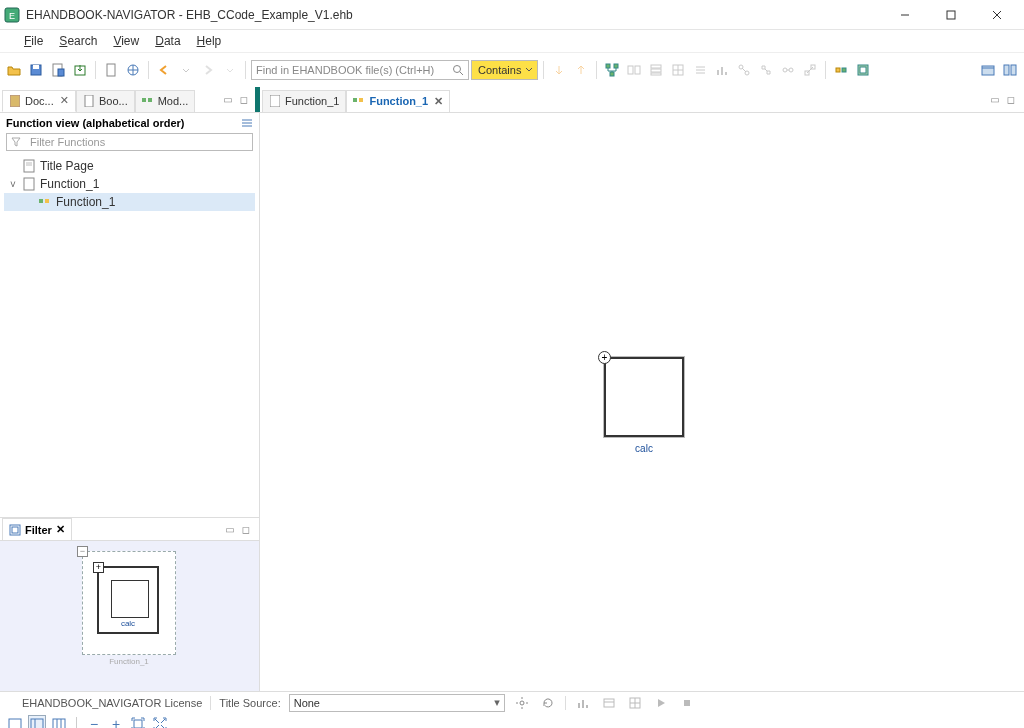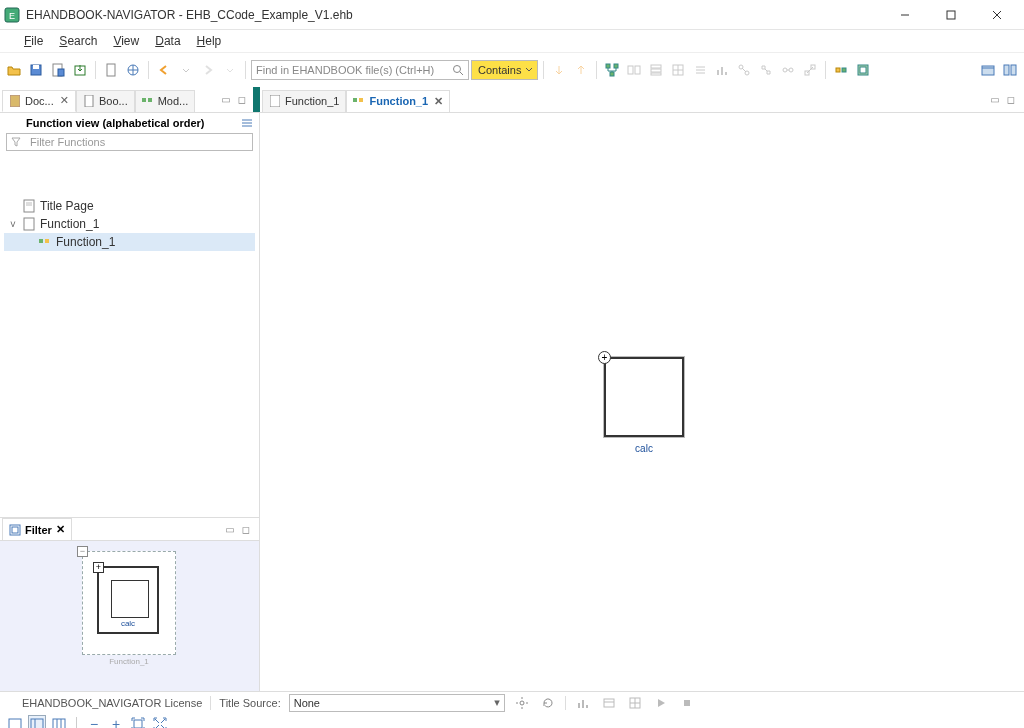--- a/index.html
+++ b/index.html
@@ -23,45 +23,45 @@
 .toolbar .sep { width: 1px; height: 18px; background: #ddd; margin: 0 3px; }
 .toolbar .search { width: 218px; height: 20px; display: flex; align-items: center; border: 1px solid #bbb; background: #fff; font-size: 11px; color: #888; padding: 0 4px; position: relative; }
 .toolbar .search span.sicon { margin-left: auto; color: #888; }
 .toolbar .combo { height: 20px; display: flex; align-items: center; border: 1px solid #bbb; font-size: 11px; padding: 0 4px 0 6px; background: #fde047; color: #333; gap: 4px; }
 .toolbar .right { margin-left: auto; display: flex; gap: 2px; }
 .toolbar .dim { opacity: .45; }
 
 
 .tabsrow { height: 26px; display: flex; border-bottom: 1px solid #ddd; }
 .sidetabs, .edtabs { display: flex; align-items: flex-end; }
-.sidetabs { flex: 0 0 260px; border-right: 7px solid #0f766e; padding-left: 2px; gap: 0; align-items: center; }
+.sidetabs { flex: 0 0 260px; border-right: 5px solid #0f766e; padding-left: 2px; gap: 0; align-items: center; }
 .tab { height: 22px; display: flex; align-items: center; padding: 0 6px; font-size: 11px; border-top: 1px solid #ddd; border-left: 1px solid #ddd; border-right: 1px solid #ddd; background: #f4f4f4; color: #333; gap: 4px; position: relative; top: 1px; }
 .tab.active { background: #fff; border-bottom: 1px solid #fff; }
 .tab .ticon { width: 12px; height: 12px; display:inline-flex; align-items:center; justify-content:center; }
 .tab .close { font-size: 11px; color: #666; margin-left: 2px; }
 .sidetabs .mini { margin-left: auto; display:flex; gap:2px; padding-right:4px; }
 .sidetabs .mini span, .edtabs .mini span { width:14px; height:14px; display:inline-flex; align-items:center; justify-content:center; color:#888; font-size:10px; }
 
 .edtabs { flex: 1; padding-left: 2px; align-items: center; }
 .edtabs .tab.activeblue { background:#fff; font-weight:bold; color:#1a66b3; }
 .edtabs .mini { margin-left:auto; display:flex; gap:2px; padding-right:6px; }
 
 
 .body { display:flex; height: calc(728px - 30px - 22px - 28px - 26px - 22px - 22px); }
 .side { width: 260px; border-right: 1px solid #ddd; display:flex; flex-direction:column; }
 .editor { flex:1; position:relative; background:#fff; }
 
 
-.panelhdr { display:flex; align-items:center; font-size:11px; font-weight:bold; padding:4px 6px;margin-left:20px; }
+.panelhdr { display:flex; align-items:center; font-size:11px; font-weight:bold; padding:4px 6px; }
 .panelhdr .hicon { margin-left:auto; color:#4a7ab7; }
 .filter { margin:0 6px 4px 6px; height:18px; border:1px solid #bbb; font-size:11px; color:#999; display:flex; align-items:center; padding:0 4px; gap:9px; }
 .tree { font-size:12px; color:#333; padding:2px 4px; }
 .tree .row { display:flex; align-items:center; height:18px; gap:4px; padding-left:4px; }
 .tree .row.sel { background:#dbe9f7; }
-.tree .indent1 { padding-left: 18px; margin-top: 40px; }
+.tree .indent1 { padding-left: 18px; }
 .tree .indent2 { padding-left: 34px; }
 .tree .twisty { width:10px; text-align:center; color:#666; font-size:10px; }
 .tree .ficon { width:14px; height:14px; display:inline-flex; align-items:center; justify-content:center; }
 .side .flexfill { flex:1; }
 
 
 .outlinehdr { height:24px; display:flex; align-items:center; border-top:1px solid #ddd; border-bottom:1px solid #ddd; background:#fff; }
 .outlinehdr .otab { height:22px; display:flex; align-items:center; padding:0 6px; font-size:11px; border:1px solid #ddd; border-bottom:none; background:#fff; margin-left:2px; gap:4px; font-weight:bold; }
 .outlinehdr .mini { margin-left:auto; display:flex; gap:2px; padding-right:6px; }
 .outlinehdr .mini span { width:14px; height:14px; color:#888; font-size:10px; display:inline-flex; align-items:center; justify-content:center; }

